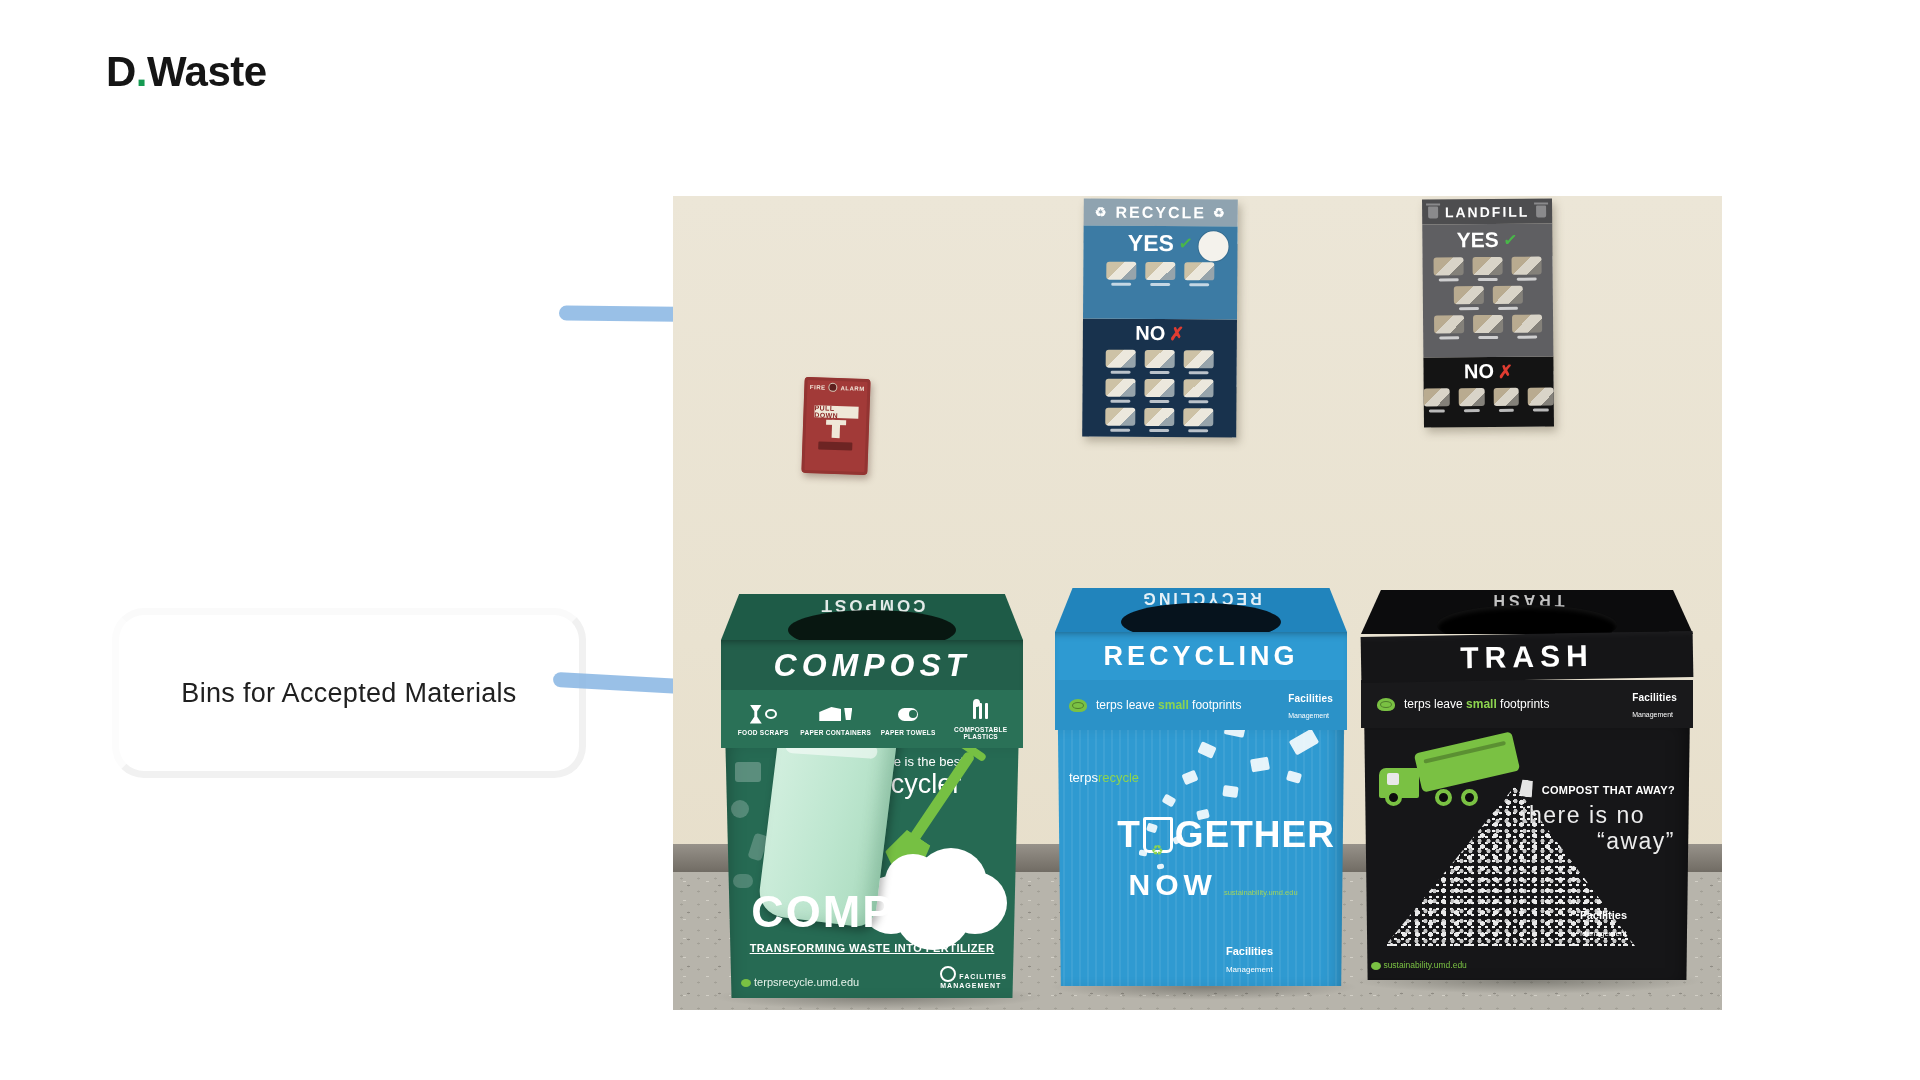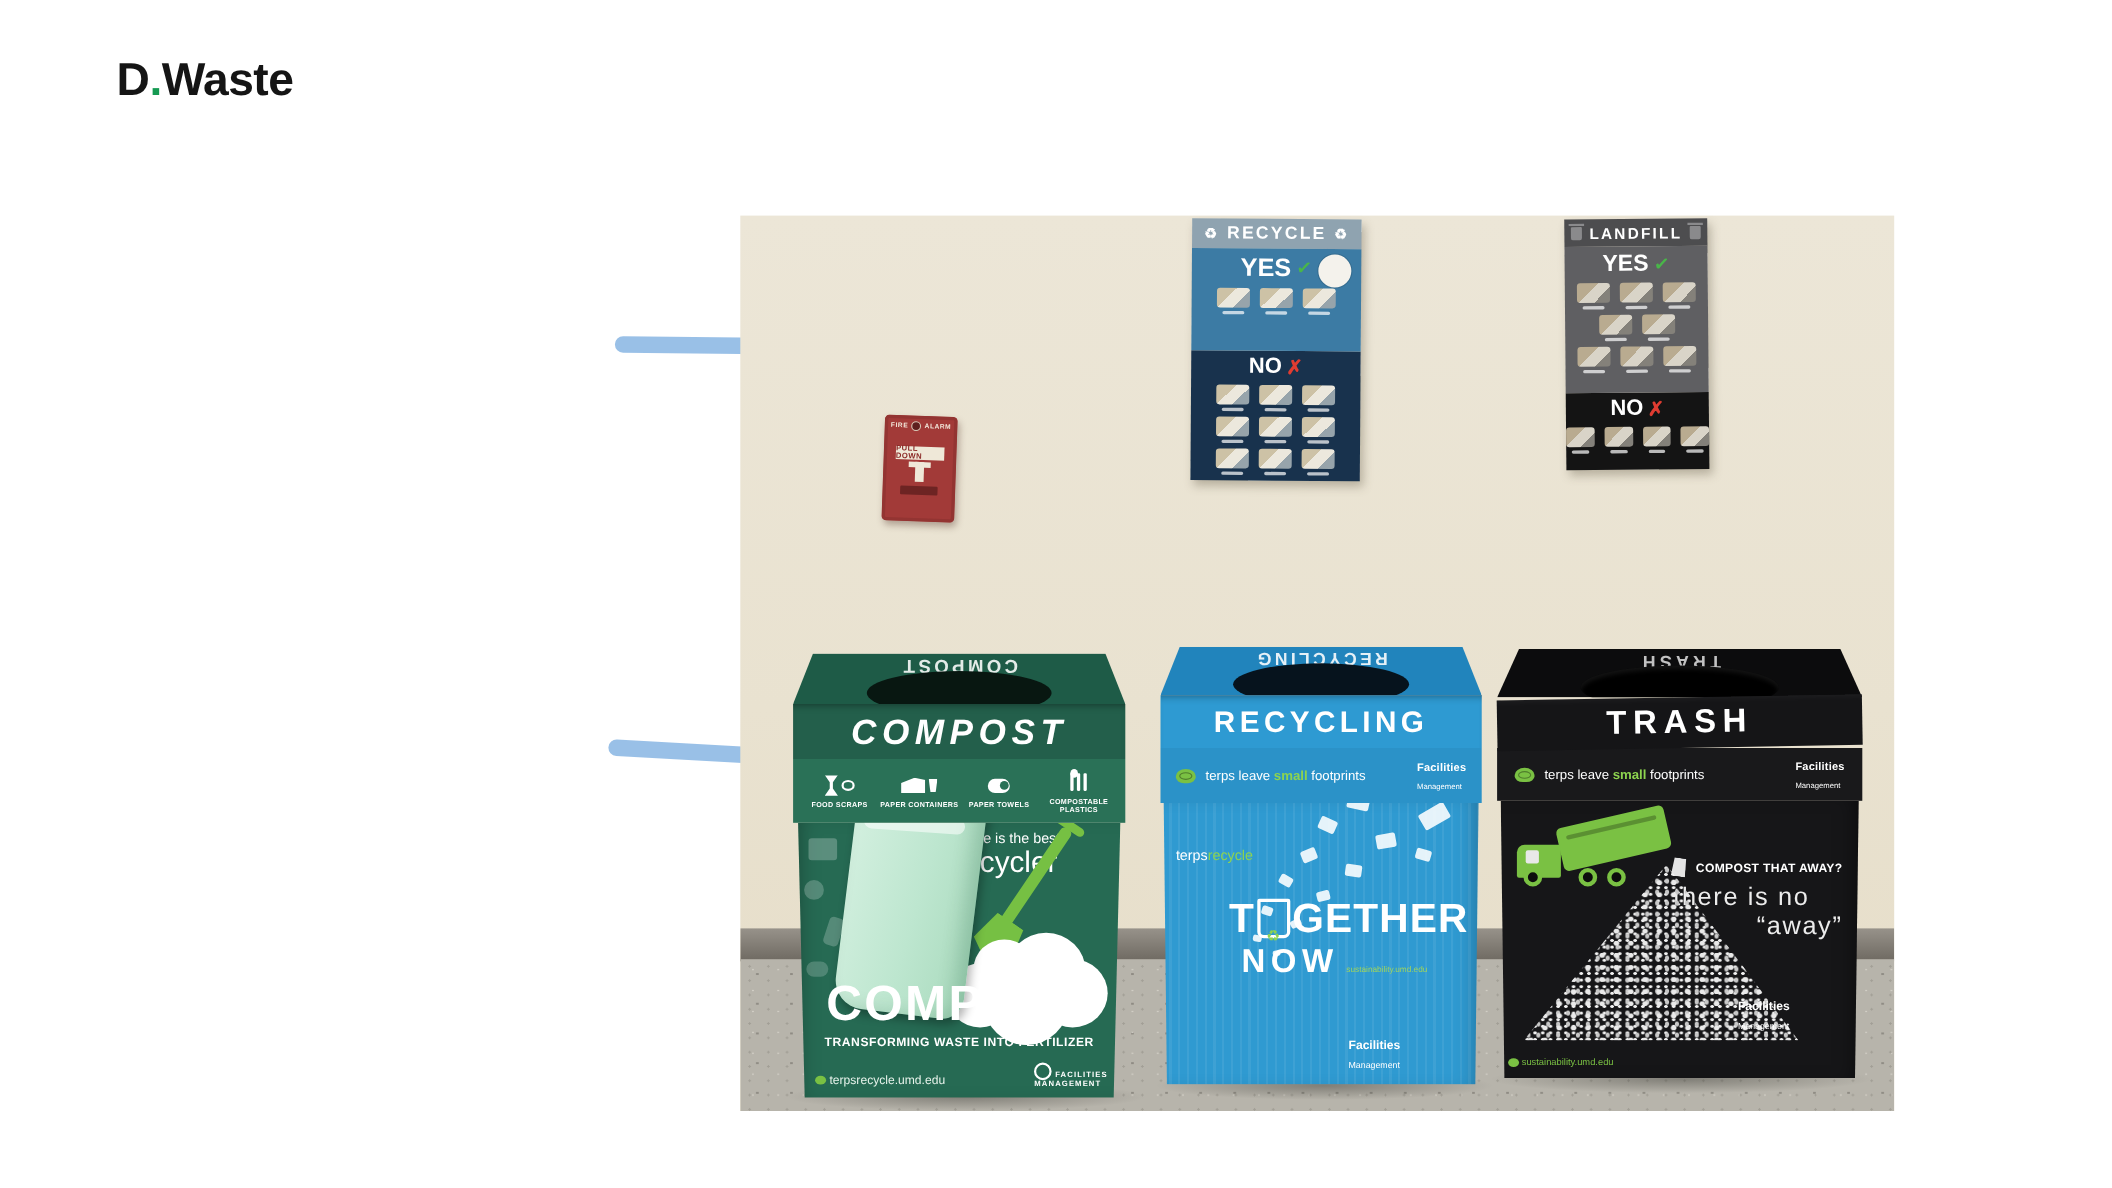--- a/index.html
+++ b/index.html
@@ -125,21 +125,21 @@
               clip-path:polygon(15% 0,85% 0,100% 72%,50% 100%,0 72%);}
   .cloud{position:absolute;left:140px;top:128px;width:60px;height:58px;border-radius:50%;background:#fff;
          box-shadow:42px 8px 0 8px #fff,84px -2px 0 2px #fff,22px -24px 0 -2px #fff,60px -22px 0 6px #fff;}
   .bag{position:absolute;left:48px;top:-34px;width:118px;height:208px;transform:rotate(7deg);
        background:linear-gradient(100deg,#d4f0e0,#bde6cf 55%,#a9dabd);
        border-radius:10px 16px 20px 26px;
        box-shadow:inset -10px 0 16px rgba(0,70,40,.18),3px 5px 9px rgba(0,0,0,.3);}
   .bag::after{content:"";position:absolute;left:8px;top:28px;width:92px;height:14px;background:rgba(255,255,255,.55);
               border-radius:7px;transform:rotate(-3deg);}
   .c-title{position:absolute;left:0;bottom:60px;width:100%;text-align:center;color:#fff;font-size:45px;font-weight:bold;letter-spacing:2px;}
-  .c-sub{position:absolute;left:0;bottom:44px;width:100%;text-align:center;color:#fff;font-size:11px;font-weight:bold;letter-spacing:.5px;}
+  .c-sub{position:absolute;left:0;bottom:44px;width:100%;text-align:center;color:#fff;font-size:11px;font-weight:bold;letter-spacing:.5px;text-decoration:underline;}
   .c-url{position:absolute;left:20px;bottom:10px;color:#e6f2ea;font-size:11px;}
   .c-brand{position:absolute;right:16px;bottom:8px;color:#fff;text-align:left;line-height:1.1;font-size:7px;font-weight:bold;letter-spacing:1px;}
   .c-badge{display:inline-block;width:12px;height:12px;border:2px solid #fff;border-radius:50%;vertical-align:-3px;margin-right:3px;}
 
   
   .bin.recycling{left:382px;top:392px;width:292px;height:398px;}
   .recycling .lid-top{height:44px;background:#2184bc;}
   .recycling .lid-back{font-size:16px;letter-spacing:3px;}
   .recycling .hole{top:15px;width:160px;height:38px;background:#06131d;}
   .recycling .lid-front{height:48px;background:#2e9ad2;font-size:27px;letter-spacing:4px;
@@ -155,21 +155,21 @@
   .cas{position:absolute;background:rgba(255,255,255,.88);border-radius:2px;}
   .qr{position:absolute;right:26px;top:-36px;width:24px;height:20px;background:#fff;border-radius:2px;
       background-image:linear-gradient(90deg,#2f9ad1 1px,transparent 1px),linear-gradient(#2f9ad1 1px,transparent 1px);
       background-size:4px 4px;}
   .headline{position:absolute;right:12px;top:82px;text-align:right;color:#fff;font-weight:bold;}
   .h-all{font-size:46px;letter-spacing:2px;line-height:1;}
   .h-tog{font-size:37px;letter-spacing:1px;line-height:1.25;display:flex;align-items:center;justify-content:flex-end;}
   .bicon{display:inline-block;width:24px;height:30px;border:3px solid #fff;border-radius:2px 2px 6px 6px;
          margin:0 2px;position:relative;text-align:center;}
   .bicon .bg{color:#8dd44f;font-size:14px;font-weight:normal;line-height:30px;}
-  .h-nowrow{display:flex;align-items:baseline;justify-content:center;gap:7px;margin-top:2px;margin-right:26px;}
+  .h-nowrow{display:flex;align-items:baseline;justify-content:center;gap:7px;margin-top:12px;margin-right:26px;}
   .h-now{font-size:30px;letter-spacing:5px;line-height:1;}
   .h-url{font-size:7.5px;color:#9fd45e;font-weight:normal;}
   .r-brand{position:absolute;right:74px;bottom:10px;color:#fff;text-align:left;line-height:1.05;}
   .r-brand .b1{font-size:11px;font-weight:bold;}
   .r-brand .b2{font-size:8px;}
 
   
   .bin.trash{left:688px;top:394px;width:332px;height:390px;}
   .trash .lid-top{height:44px;background:#0c0c0d;}
   .trash .lid-back{font-size:16px;letter-spacing:4px;color:rgba(255,255,255,.75);}
@@ -203,20 +203,23 @@
 </style>
 </head>
 <body>
 
 <div class="stage">
 
   <div class="logo"><span>D</span><span class="dot">.</span><span>Waste</span></div>
 
   <div class="callout l1"></div>
 
+  <div class="card c2">
+    <span class="lbl">Bins for Accepted Materials</span>
+  </div>
   <div class="callout l2"></div>
 
   <div class="photo">
     <div class="baseboard"></div>
     <div class="floor"></div>
 
     <div class="poster recycle">
       <div class="p-head">
         <span class="p-glyph">♻</span>
         <span>RECYCLE</span>

